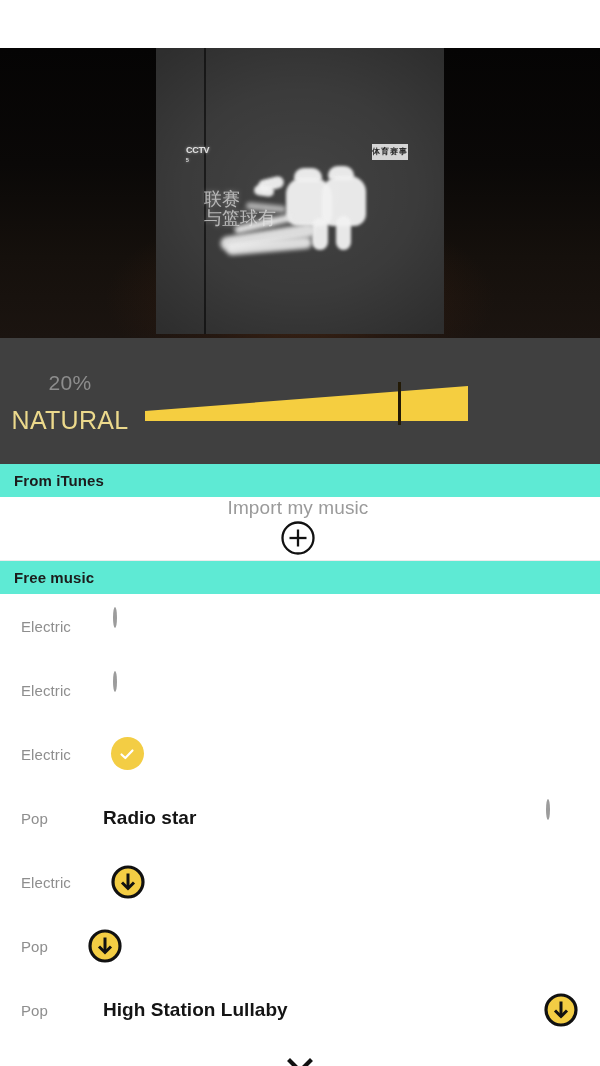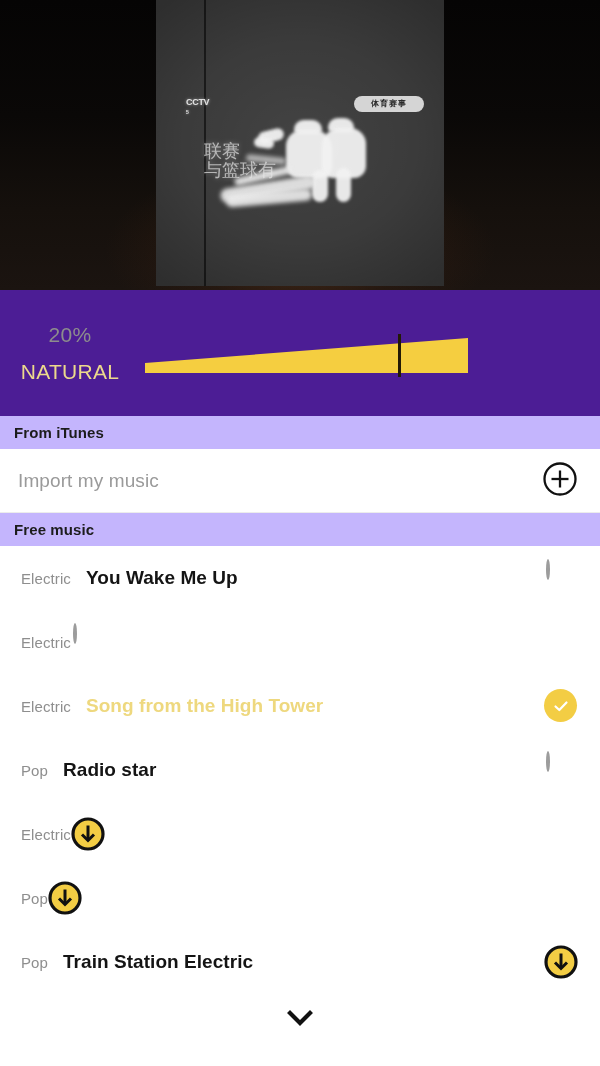--- a/index.html
+++ b/index.html
@@ -15,20 +15,21 @@
     -webkit-font-smoothing: antialiased;
   }
 
   
   .video-stage {
     position: relative;
     width: 600px;
     height: 290px;
     background: #a3a3a3;
     overflow: hidden;
+    margin-top: 48px;
   }
   .video-stage-glow {
     position: absolute;
     left: 0; top: 0;
     width: 600px; height: 290px;
     background:
       radial-gradient(ellipse 260px 120px at 300px 250px, rgba(150,80,35,0.40) 0%, rgba(90,45,20,0.16) 45%, rgba(0,0,0,0) 75%),
       linear-gradient(180deg, #050404 0%, #0a0807 40%, #15100c 72%, #1b1410 100%);
   }
   .video-panel {
@@ -69,25 +70,25 @@
     color: #e6e6e6;
     font-size: 18px;
     line-height: 19px;
     font-weight: normal;
     text-shadow: 0 0 5px rgba(255,255,255,0.5);
     opacity: 0.72;
     filter: blur(0.4px);
   }
   .score-pill {
     position: absolute;
-    right: 20px;
+    right: 36px;
     top: 96px;
-    width: 70px;
+    width: 36px;
     height: 16px;
-    border-radius: 8px;
+    border-radius: 0;
     background: rgba(235,235,235,0.88);
     color: #2a2a2a;
     font-size: 8px;
     font-weight: bold;
     letter-spacing: 1px;
     text-align: center;
     line-height: 16px;
     filter: blur(0.3px);
   }
   .players {
@@ -115,37 +116,37 @@
     top: 0;
     width: 2px;
     height: 286px;
     background: rgba(0,0,0,0.55);
   }
 
   
   .mix-row {
     position: relative;
     height: 126px;
-    background: #4c1d95;
+    background: #404040;
     display: flex;
     align-items: center;
   }
   .mix-side {
     width: 140px;
     text-align: center;
     user-select: none;
   }
   .mix-pct {
     font-size: 21px;
     color: #8d8d8d;
     line-height: 26px;
     letter-spacing: 0.4px;
   }
   .mix-name {
-    font-size: 21px;
+    font-size: 25px;
     color: #ecd98c;
     line-height: 24px;
     letter-spacing: 0.3px;
     margin-top: 12px;
   }
   .mix-wedge-wrap {
     position: relative;
     flex: 1;
     height: 48px;
   }
@@ -160,57 +161,59 @@
     position: absolute;
     top: 5px;
     width: 3px;
     height: 43px;
     background: #231a06;
   }
 
   
   .section-header {
     height: 33px;
-    background: #c4b5fd;
+    background: #5eead4;
     display: flex;
     align-items: center;
     padding-left: 14px;
     box-sizing: border-box;
   }
   .section-header-label {
     font-size: 15px;
     font-weight: bold;
     color: #1c1c1c;
     letter-spacing: 0.1px;
   }
 
   .import-row {
     height: 64px;
     background: #ffffff;
     display: flex;
     align-items: center;
     padding: 0 22px 0 18px;
     box-sizing: border-box;
     border-bottom: 1px solid #ececec;
+    flex-direction: column;
   }
   .import-label {
     flex: 1;
     font-size: 19px;
     color: #9a9a9a;
     letter-spacing: 0.1px;
   }
   .plus-icon { display: block; }
 
   .track-row {
     height: 64px;
     background: #ffffff;
     display: flex;
     align-items: center;
     padding: 0 22px 0 21px;
     box-sizing: border-box;
+    gap: 40px;
   }
   .track-genre {
     font-size: 15px;
     color: #8e8e8e;
     letter-spacing: 0.1px;
     white-space: nowrap;
   }
   .track-title {
     font-size: 19px;
     font-weight: bold;
@@ -324,30 +327,28 @@
   </span>
 </div>
 
 <div class="section-header">
   <span class="section-header-label">Free music</span>
 </div>
 
 <div id="track-list">
     <div class="track-row">
       <span class="track-genre">Electric</span>
-      <span class="track-title">You Wake Me Up</span>
       <span class="state-icon"><span class="circle-empty"></span></span>
     </div>
     <div class="track-row">
       <span class="track-genre">Electric</span>
       <span class="state-icon"><span class="circle-empty"></span></span>
     </div>
     <div class="track-row selected">
       <span class="track-genre">Electric</span>
-      <span class="track-title">Song from the High Tower</span>
       <span class="state-icon">
         <span class="circle-check">
           <svg width="20" height="20" viewBox="0 0 20 20">
             <polyline points="4.5,10.5 8.3,14 15.5,6.5" fill="none" stroke="#ffffff" stroke-width="2.2" stroke-linecap="round" stroke-linejoin="round"></polyline>
           </svg>
         </span>
       </span>
     </div>
     <div class="track-row">
       <span class="track-genre">Pop</span>
@@ -365,21 +366,21 @@
     <div class="track-row">
       <span class="track-genre">Pop</span>
       <span class="state-icon"><svg width="34" height="34" viewBox="0 0 34 34">
           <circle cx="17" cy="17" r="15" fill="#f3cd44" stroke="#111111" stroke-width="3.2"></circle>
           <line x1="17" y1="8.5" x2="17" y2="23" stroke="#111111" stroke-width="3"></line>
           <polyline points="11,17.5 17,23.5 23,17.5" fill="none" stroke="#111111" stroke-width="3" stroke-linecap="butt" stroke-linejoin="miter"></polyline>
         </svg></span>
     </div>
     <div class="track-row">
       <span class="track-genre">Pop</span>
-      <span class="track-title">Train Station Electric</span>
+      <span class="track-title">High Station Lullaby</span>
       <span class="state-icon"><svg width="34" height="34" viewBox="0 0 34 34">
           <circle cx="17" cy="17" r="15" fill="#f3cd44" stroke="#111111" stroke-width="3.2"></circle>
           <line x1="17" y1="8.5" x2="17" y2="23" stroke="#111111" stroke-width="3"></line>
           <polyline points="11,17.5 17,23.5 23,17.5" fill="none" stroke="#111111" stroke-width="3" stroke-linecap="butt" stroke-linejoin="miter"></polyline>
         </svg></span>
     </div>
   </div>
 
 <div class="scroll-indicator">
   <span>

